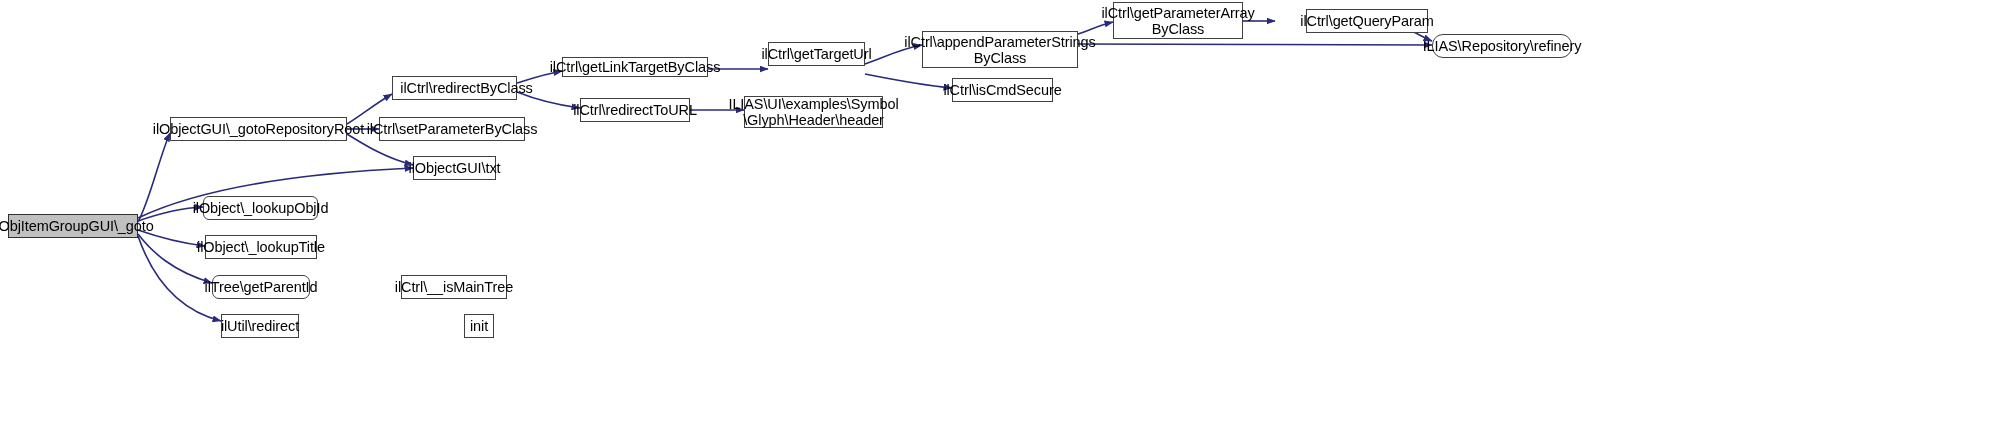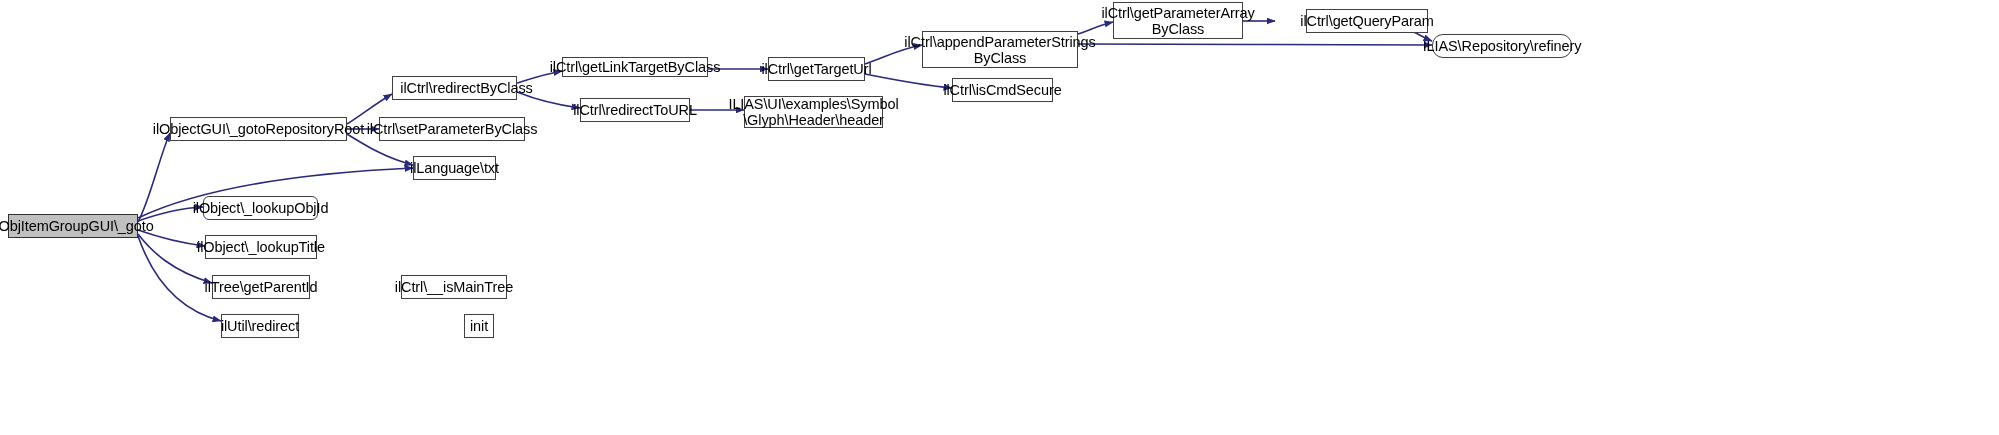--- a/index.html
+++ b/index.html
@@ -76,32 +76,32 @@
         <path d="M 1078,44 C 1180,44 1330,45 1432,45" fill="none" stroke="#2a2a7a" stroke-width="1.6" marker-end="url(#arrow)"></path>
         <path d="M 1243,21 L 1275,21" fill="none" stroke="#2a2a7a" stroke-width="1.6" marker-end="url(#arrow)"></path>
         <path d="M 1397,24 C 1410,29 1420,36 1432,41" fill="none" stroke="#2a2a7a" stroke-width="1.6" marker-end="url(#arrow)"></path>
       </g>
   </svg>
   <div id="node-layer">
       <div class="node root" style="left: 8px; top: 214px; width: 130px; height: 24px;">ilObjItemGroupGUI\_goto</div>
       <div class="node" style="left: 170px; top: 117px; width: 177px; height: 24px;">ilObjectGUI\_gotoRepositoryRoot</div>
       <div class="node" style="left: 203px; top: 196px; width: 115px; height: 24px; border-radius: 6px;">ilObject\_lookupObjId</div>
       <div class="node" style="left: 205px; top: 235px; width: 112px; height: 24px;">ilObject\_lookupTitle</div>
-      <div class="node" style="left: 212px; top: 275px; width: 98px; height: 24px;">ilTree\getParentId</div>
+      <div class="node" style="left: 212px; top: 275px; width: 98px; height: 24px; border-radius: 7px;">ilTree\getParentId</div>
       <div class="node" style="left: 221px; top: 314px; width: 78px; height: 24px; text-align: right;">ilUtil\redirect</div>
       <div class="node" style="left: 392px; top: 76px; width: 125px; height: 24px; padding-left: 24px;">ilCtrl\redirectByClass</div>
       <div class="node" style="left: 379px; top: 117px; width: 146px; height: 24px;">ilCtrl\setParameterByClass</div>
-      <div class="node" style="left: 413px; top: 156px; width: 83px; height: 24px;">ilLanguage\txt</div>
+      <div class="node" style="left: 413px; top: 156px; width: 83px; height: 24px;">ilObjectGUI\txt</div>
       <div class="node" style="left: 401px; top: 275px; width: 106px; height: 24px;">ilCtrl\__isMainTree</div>
       <div class="node" style="left: 439px; top: 314px; width: 30px; height: 24px; margin-left: 25px;">init</div>
       <div class="node" style="left: 562px; top: 57px; width: 146px; height: 20px;">ilCtrl\getLinkTargetByClass</div>
       <div class="node" style="left: 580px; top: 98px; width: 110px; height: 24px;">ilCtrl\redirectToURL</div>
       <div class="node" style="left: 744px; top: 96px; width: 139px; height: 32px;">ILIAS\UI\examples\Symbol
 \Glyph\Header\header</div>
-      <div class="node" style="left: 768px; top: 57px; width: 97px; height: 24px;">ilCtrl\getTargetUrl</div>
+      <div class="node" style="left: 768px; top: 42px; width: 97px; height: 24px;">ilCtrl\getTargetUrl</div>
       <div class="node" style="left: 922px; top: 31px; width: 156px; height: 37px;">ilCtrl\appendParameterStrings
 ByClass</div>
       <div class="node" style="left: 952px; top: 78px; width: 101px; height: 24px;">ilCtrl\isCmdSecure</div>
       <div class="node" style="left: 1113px; top: 2px; width: 130px; height: 37px;">ilCtrl\getParameterArray
 ByClass</div>
       <div class="node" style="left: 1290px; top: 9px; width: 122px; height: 24px; margin-left: 16px;">ilCtrl\getQueryParam</div>
       <div class="node" style="left: 1432px; top: 34px; width: 140px; height: 24px; border-radius: 11px;">ILIAS\Repository\refinery</div>
     </div>
 </div>
 

